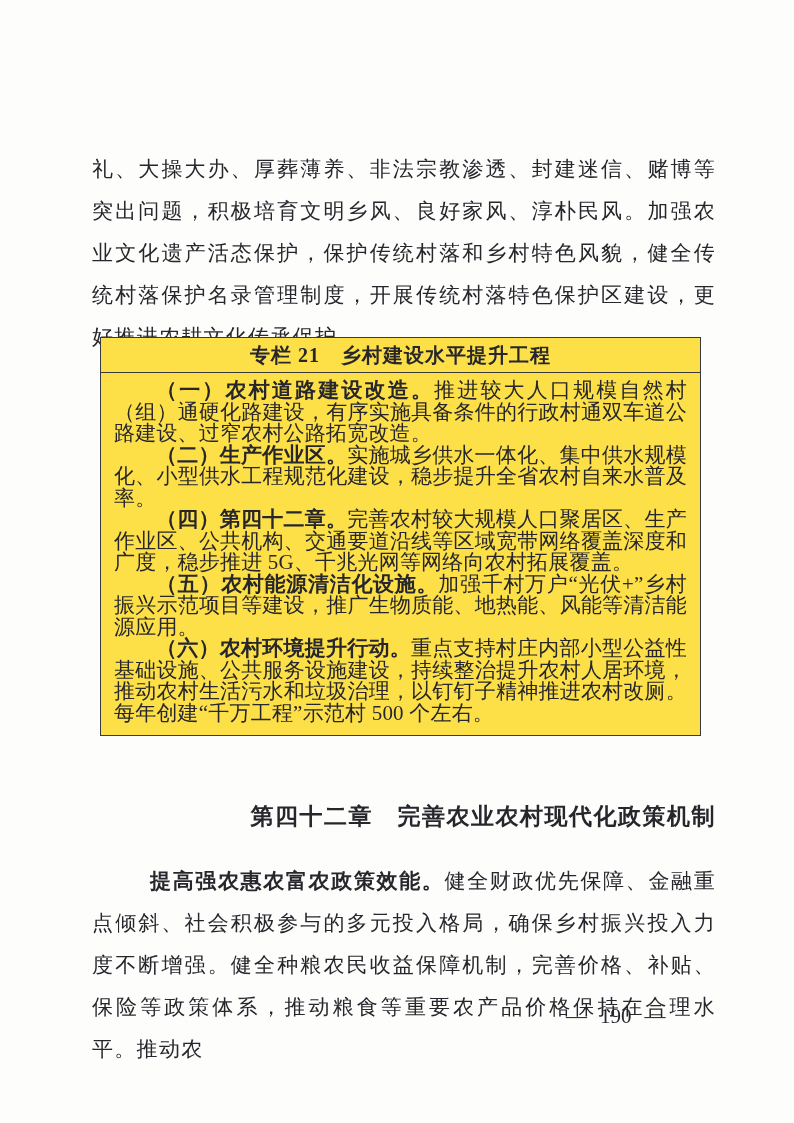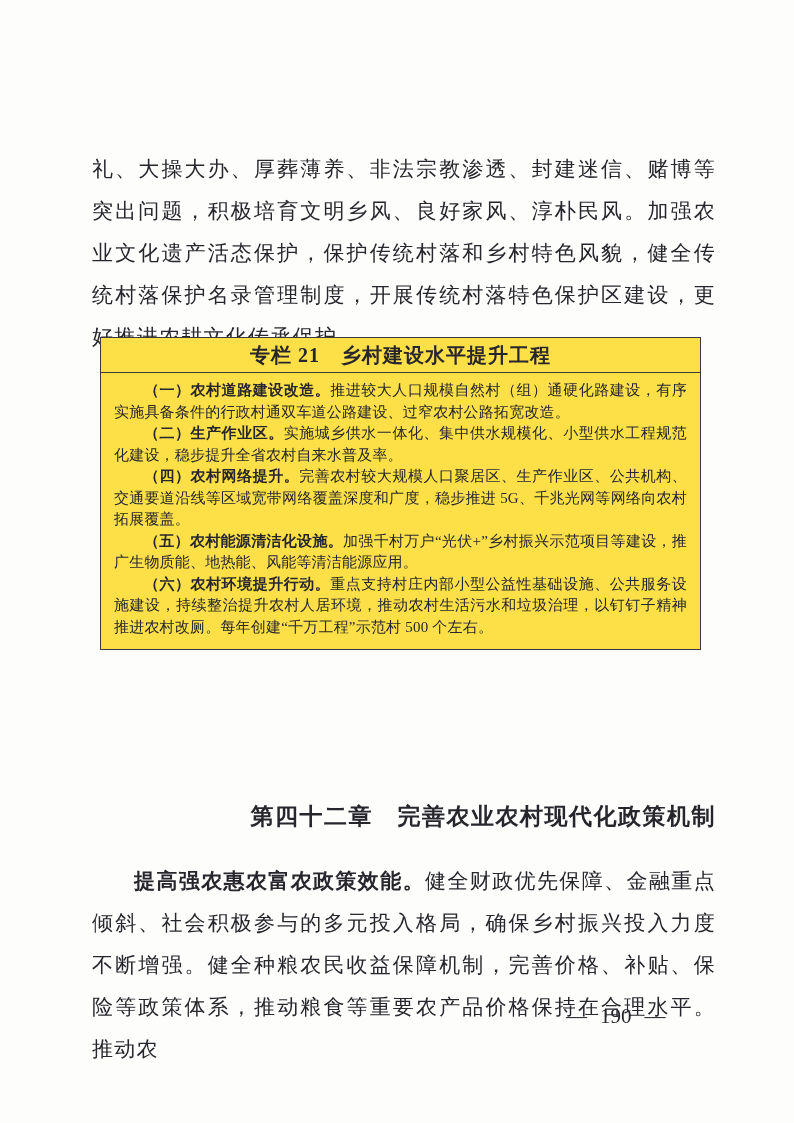--- a/index.html
+++ b/index.html
@@ -31,21 +31,21 @@
   .panel-title {
     height: 34px; line-height: 34px;
     text-align: center;
     font-weight: bold;
     font-size: 20px;
     letter-spacing: 1px;
     border-bottom: 1.5px solid #3a3a3e;
   }
   .panel-body {
     padding: 7px 13px 11px 13px;
-    font-size: 15px;
+    font-size: 21px;
     line-height: 21.5px;
     letter-spacing: 0.2px;
   }
   .panel-item { text-indent: 2em; }
   .panel-item .lead { font-weight: bold; }
 
   .chapter {
     position: absolute;
     left: 92px; top: 782px; width: 624px;
     text-align: right;
@@ -54,21 +54,21 @@
     font-size: 23px;
     letter-spacing: 1.5px;
   }
 
   .bottom-para {
     position: absolute;
     left: 92px; top: 839px; width: 624px;
     font-size: 21px; line-height: 42px; letter-spacing: 1.3px;
     text-indent: 2em;
   }
-  .bottom-para .lead { font-weight: bold; }
+  .bottom-para .lead { font-weight: bold; margin-left: 16px; }
 
   .footer {
     position: absolute;
     left: 566px; top: 1004px;
     font-size: 21px;
     display: flex;
     gap: 13px;
     align-items: center;
     color: #26262c;
   }
@@ -78,21 +78,21 @@
 
 <div class="page">
 
   <p class="top-para jp">礼、大操大办、厚葬薄养、非法宗教渗透、封建迷信、赌博等突出问题，积极培育文明乡风、良好家风、淳朴民风。加强农业文化遗产活态保护，保护传统村落和乡村特色风貌，健全传统村落保护名录管理制度，开展传统村落特色保护区建设，更好推进农耕文化传承保护。</p>
 
   <div class="panel">
     <div class="panel-title">专栏 21　乡村建设水平提升工程</div>
     <div class="panel-body jp">
       <div class="panel-item"><span class="lead">（一）农村道路建设改造。</span><span>推进较大人口规模自然村（组）通硬化路建设，有序实施具备条件的行政村通双车道公路建设、过窄农村公路拓宽改造。</span></div>
       <div class="panel-item"><span class="lead">（二）生产作业区。</span><span>实施城乡供水一体化、集中供水规模化、小型供水工程规范化建设，稳步提升全省农村自来水普及率。</span></div>
-      <div class="panel-item"><span class="lead">（四）农村网络提升。</span><span>完善农村较大规模人口聚居区、生产作业区、公共机构、交通要道沿线等区域宽带网络覆盖深度和广度，稳步推进 5G、千兆光网等网络向农村拓展覆盖。</span></div>
+      <div class="panel-item"><span class="lead">（四）第四十二章。</span><span>完善农村较大规模人口聚居区、生产作业区、公共机构、交通要道沿线等区域宽带网络覆盖深度和广度，稳步推进 5G、千兆光网等网络向农村拓展覆盖。</span></div>
       <div class="panel-item"><span class="lead">（五）农村能源清洁化设施。</span><span>加强千村万户“光伏+”乡村振兴示范项目等建设，推广生物质能、地热能、风能等清洁能源应用。</span></div>
       <div class="panel-item"><span class="lead">（六）农村环境提升行动。</span><span>重点支持村庄内部小型公益性基础设施、公共服务设施建设，持续整治提升农村人居环境，推动农村生活污水和垃圾治理，以钉钉子精神推进农村改厕。每年创建“千万工程”示范村 500 个左右。</span></div>
     </div>
   </div>
 
   <h2 class="chapter">第四十二章　完善农业农村现代化政策机制</h2>
 
   <p class="bottom-para jp"><span class="lead">提高强农惠农富农政策效能。</span><span>健全财政优先保障、金融重点倾斜、社会积极参与的多元投入格局，确保乡村振兴投入力度不断增强。健全种粮农民收益保障机制，完善价格、补贴、保险等政策体系，推动粮食等重要农产品价格保持在合理水平。推动农</span></p>
 
   <div class="footer">

